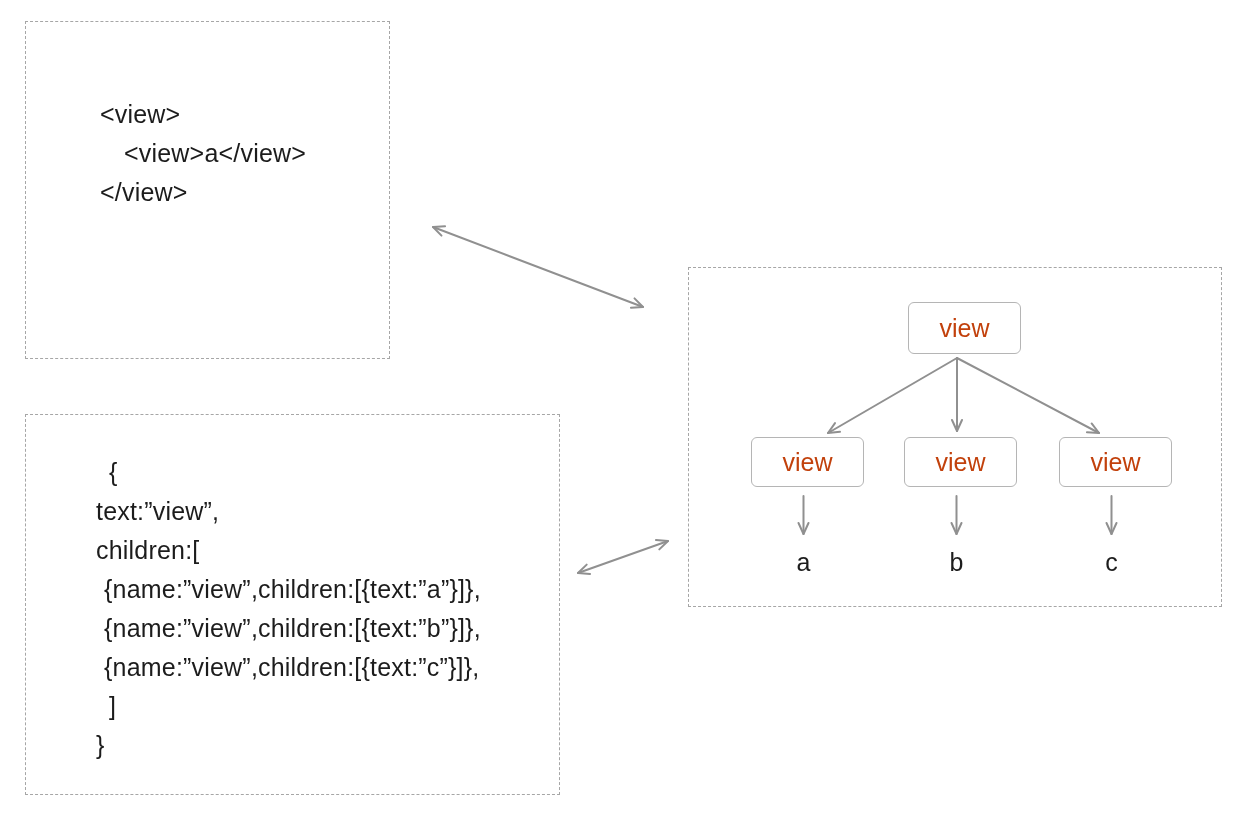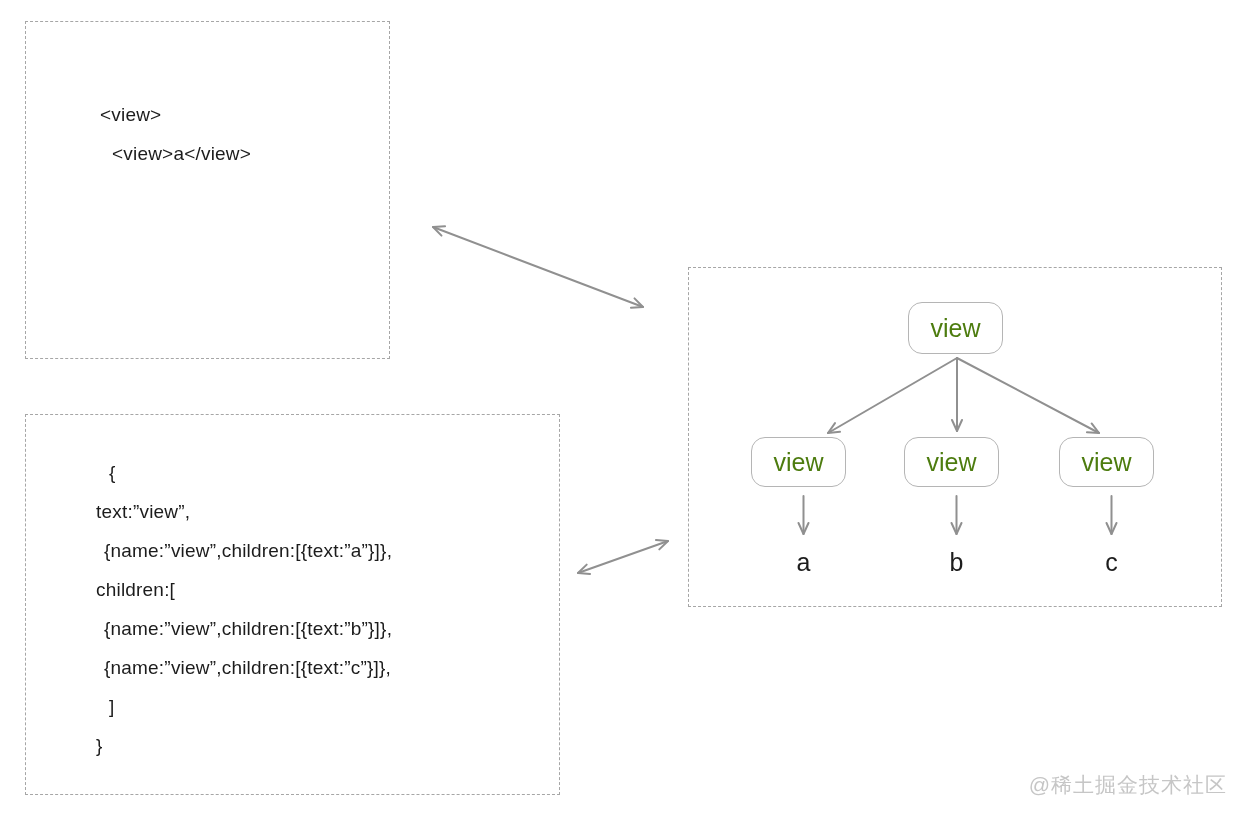--- a/index.html
+++ b/index.html
@@ -18,39 +18,39 @@
     background:#fff;
   }
   #xml-panel{left:25px;top:21px;width:365px;height:338px;}
   #json-panel{left:25px;top:414px;width:535px;height:381px;}
   #tree-panel{left:688px;top:267px;width:534px;height:340px;}
 
   .code{position:absolute;left:0;top:0;right:0;}
   #xml-panel .code{padding:73px 0 0 74px;}
   #json-panel .code{padding:38px 0 0 70px;}
   .line{
-    font-size:19px;
+    font-size:25px;
     line-height:39px;
     white-space:pre;
     letter-spacing:0.2px;
   }
-  .ind16{margin-left:12px;}
+  .ind16{margin-left:24px;}
   .ind13{margin-left:13px;}
   .ind8{margin-left:8px;}
 
   .node{
     position:absolute;
-    width:95px;
+    width:113px;
     box-sizing:border-box;
     border:1.5px solid #b5b5b5;
-    border-radius:14px;
+    border-radius:6px;
     background:#fff;
     display:flex;align-items:center;justify-content:center;
     font-size:25px;
-    color:#4d7c0f;
+    color:#c2410c;
   }
   .node.root{left:219px;top:34px;height:52px;}
   .node.child{top:169px;height:50px;}
   .node.c0{left:62px;}
   .node.c1{left:215px;}
   .node.c2{left:370px;}
 
   .leaf{
     position:absolute;
     width:105px;top:277px;height:34px;
@@ -78,29 +78,30 @@
 </style>
 </head>
 <body>
 
 <div class="canvas">
 
   <div class="panel" id="xml-panel">
     <div class="code">
       <div class="line">&lt;view&gt;</div>
       <div class="line ind16">&lt;view&gt;a&lt;/view&gt;</div>
+      <div class="line">&lt;/view&gt;</div>
     </div>
   </div>
 
   <div class="panel" id="json-panel">
     <div class="code">
       <div class="line ind13">{</div>
       <div class="line">text:”view”,</div>
+      <div class="line">children:[</div>
       <div class="line ind8">{name:”view”,children:[{text:”a”}]},</div>
-      <div class="line">children:[</div>
       <div class="line ind8">{name:”view”,children:[{text:”b”}]},</div>
       <div class="line ind8">{name:”view”,children:[{text:”c”}]},</div>
       <div class="line ind13">]</div>
       <div class="line">}</div>
     </div>
   </div>
 
   <div class="panel" id="tree-panel">
     <svg id="tree-svg">
         <line x1="268" y1="90" x2="139" y2="165"></line>
@@ -130,14 +131,13 @@
 
   <svg id="overlay">
       <line x1="433" y1="227" x2="643" y2="307"></line>
       <polyline points="630.9406582778214,307.756490071133 643,307 634.5006115537414,298.41161272184326"></polyline>
       <polyline points="445.05934172217854,226.24350992886704 433,227 441.4993884462587,235.58838727815672"></polyline>
       <line x1="578" y1="573" x2="668" y2="541"></line>
       <polyline points="659.3106867452035,549.3961797955985 668,541 655.9605900686555,539.9740328928071"></polyline>
       <polyline points="586.6893132547965,564.6038202044015 578,573 590.0394099313445,574.0259671071929"></polyline>
     </svg>
 
-  <div class="watermark">@稀土掘金技术社区</div>
 </div>
 
 </body></html>

